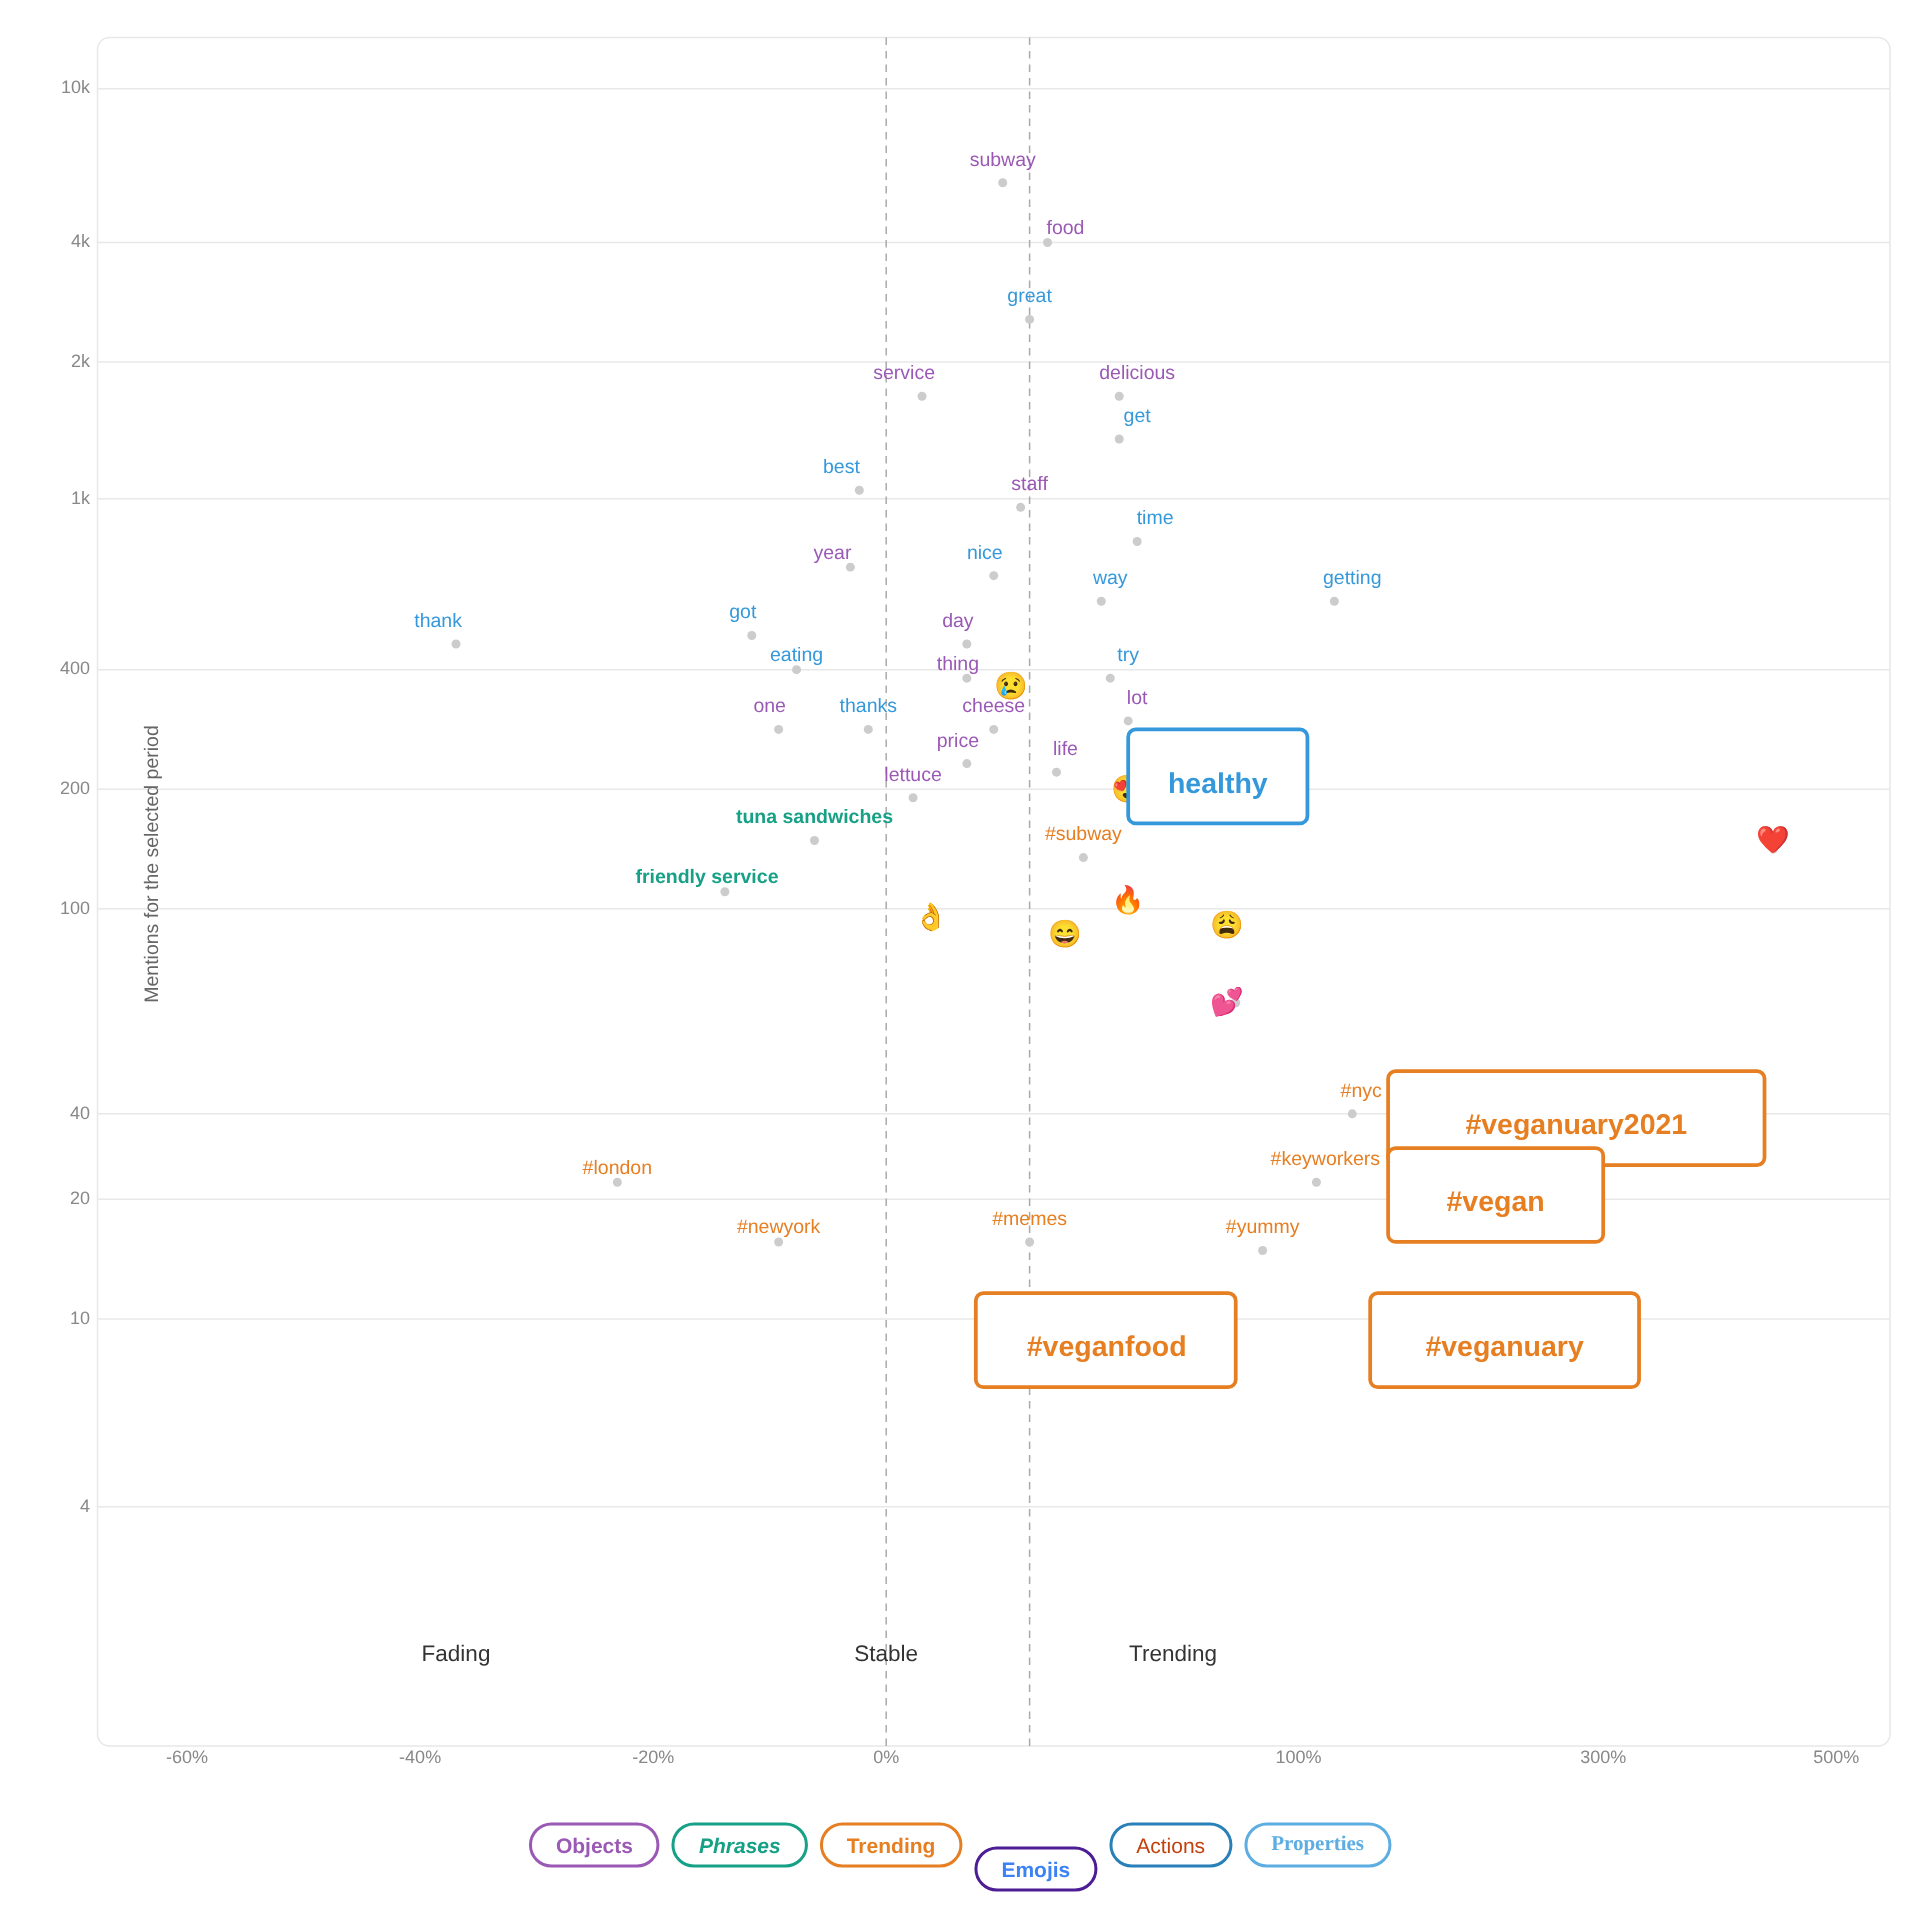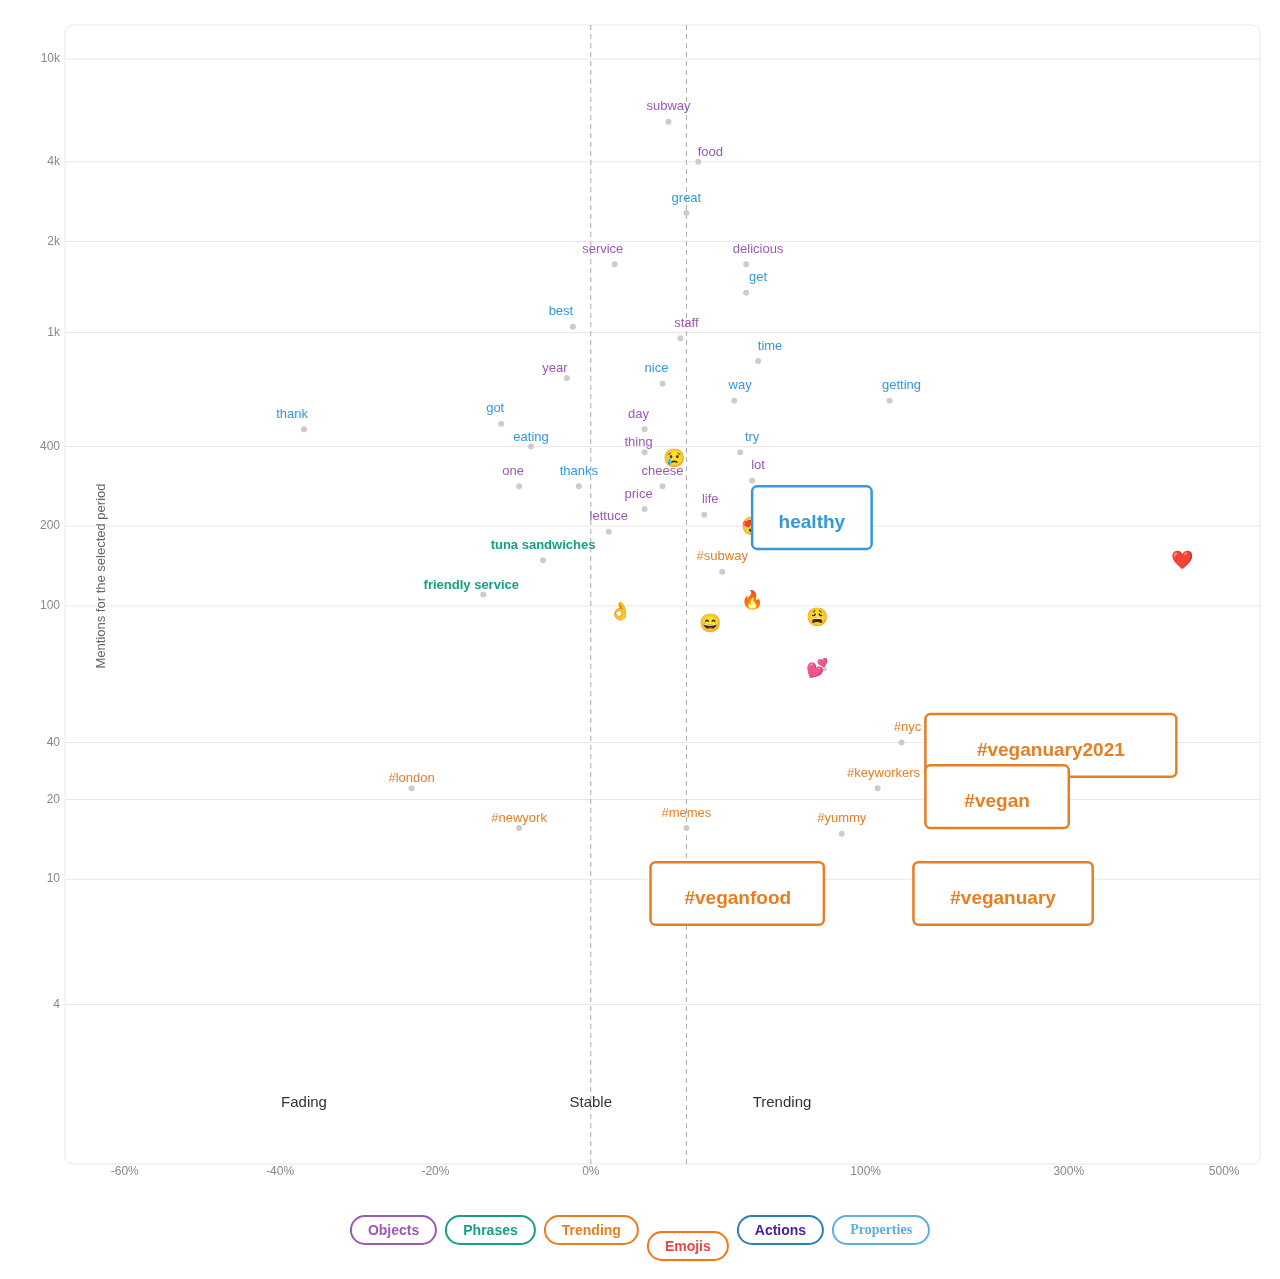--- a/index.html
+++ b/index.html
@@ -170,19 +170,19 @@
       <rect x="71%" y="73.5%" width="15%" height="5.5%" fill="white" stroke="#e67e22" stroke-width="2.5" rx="5"></rect>
       <text x="78.5%" y="77.2%" text-anchor="middle" font-size="19" fill="#e67e22" font-weight="700">#veganuary</text>
 
     </svg>
   </div>
 
   <div style="position:absolute;left:8px;top:45%;transform:translateY(-50%) rotate(-90deg);transform-origin:center center;font-size:13px;color:#666;white-space:nowrap;">Mentions for the selected period</div>
 
   <div style="position:absolute;bottom:18px;left:50%;transform:translateX(-50%);display:flex;gap:8px;align-items:center;">
     <div style="border:2px solid #9b59b6;border-radius:20px;padding:5px 16px;font-size:14px;font-weight:600;color:#9b59b6;">Objects</div>
-    <div style="border:2px solid #16a085;border-radius:20px;padding:5px 16px;font-size:14px;font-weight:600;color:#16a085;background:white;">Phrases</div>
+    <div style="border:2px solid #16a085;border-radius:20px;padding:5px 16px;font-size:14px;font-weight:600;color:#16a085;background:white;font-style:italic;">Phrases</div>
     <div style="border:2px solid #e67e22;border-radius:20px;padding:5px 16px;font-size:14px;font-weight:600;color:#e67e22;">Trending</div>
-    <div style="border:2px solid #f97316;border-radius:20px;padding:5px 16px;font-size:14px;font-weight:600;color:#ef4444;margin-top:32px;">Emojis</div>
-    <div style="border:2px solid #2980b9;border-radius:20px;padding:5px 16px;font-size:14px;font-weight:700;color:#4c1d95;">Actions</div>
+    <div style="border:2px solid #4c1d95;border-radius:20px;padding:5px 16px;font-size:14px;font-weight:600;color:#3b82f6;margin-top:32px;">Emojis</div>
+    <div style="border:2px solid #2980b9;border-radius:20px;padding:5px 16px;font-size:14px;font-weight:400;color:#c2410c;">Actions</div>
     <div style="border:2px solid #5dade2;border-radius:20px;padding:5px 16px;font-size:14px;font-weight:600;color:#5dade2;font-family:Liberation Serif, serif;">Properties</div>
   </div>
 </div>
 
 </body></html>

